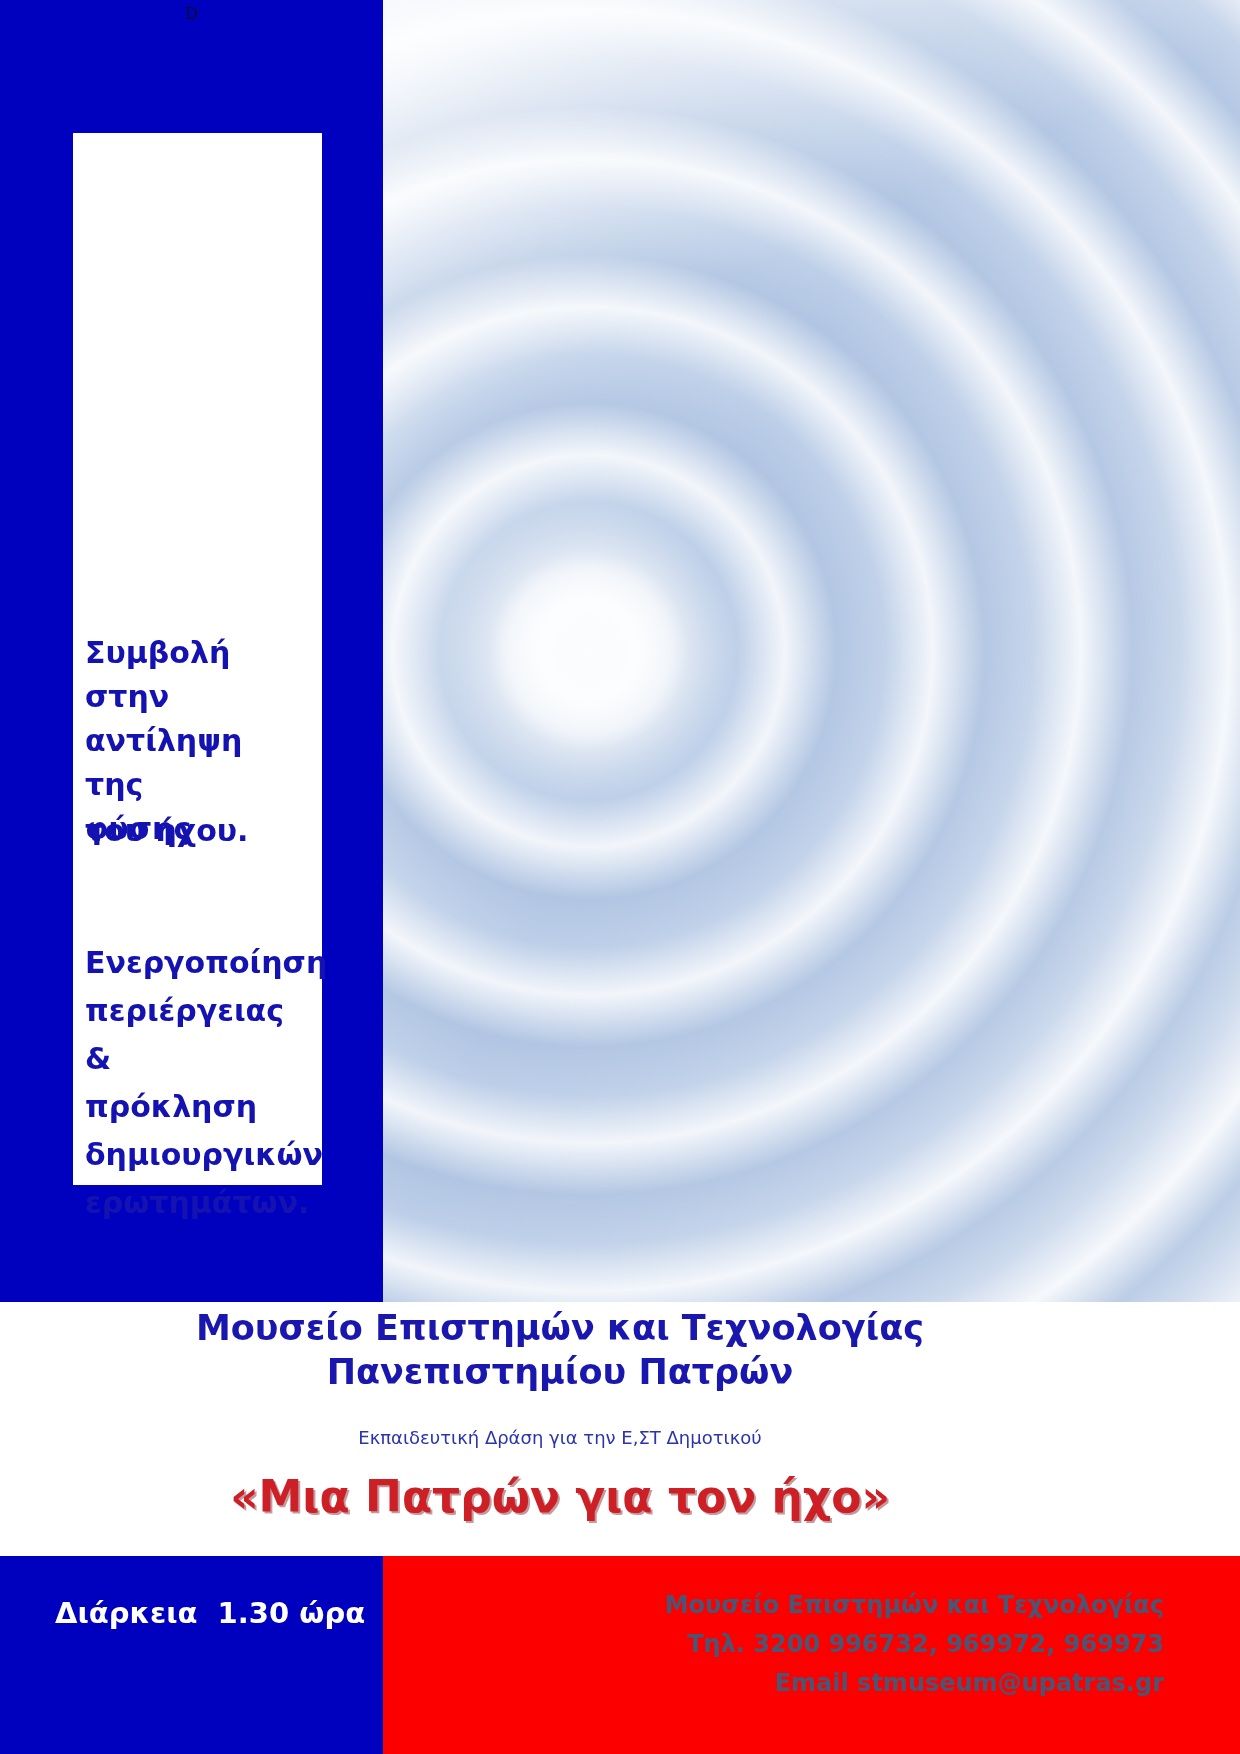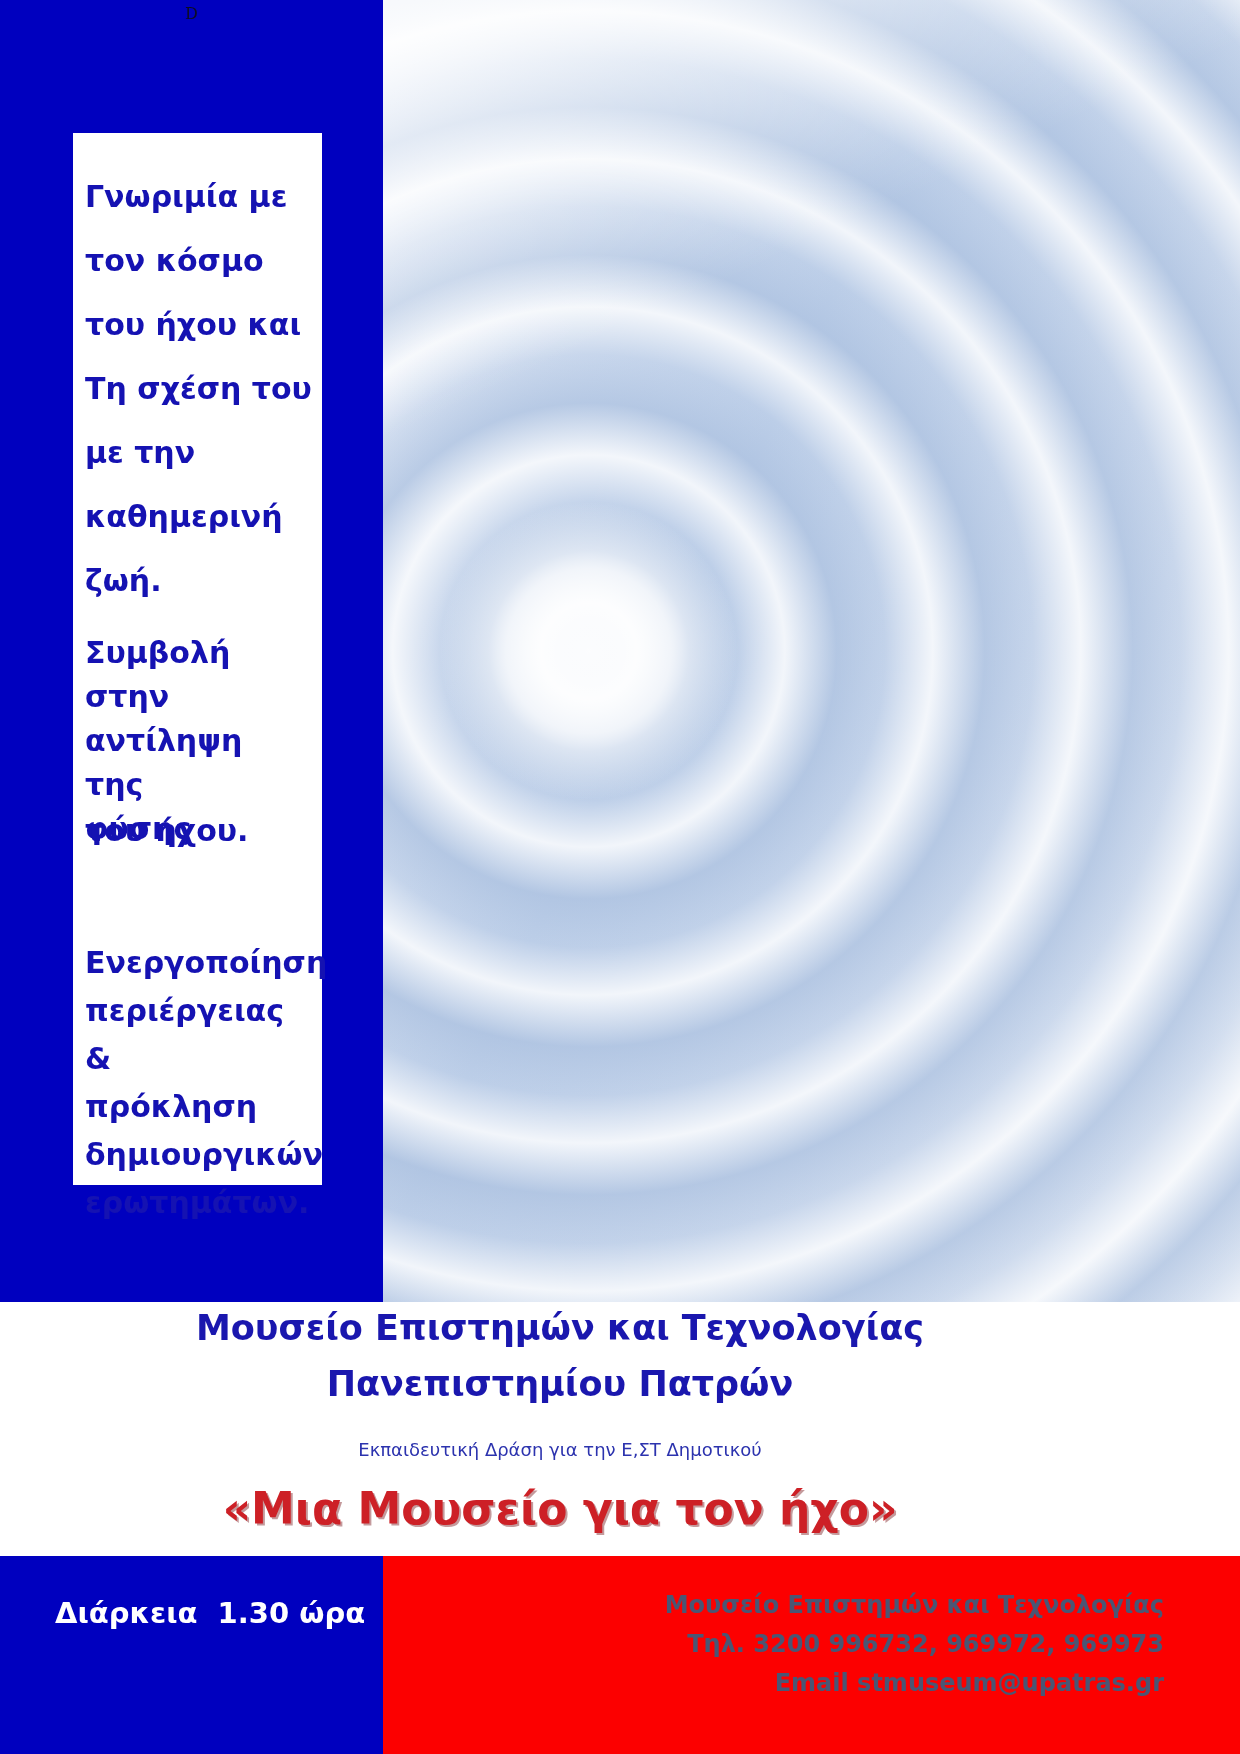--- a/index.html
+++ b/index.html
@@ -73,21 +73,21 @@
     width: 1120px;
     text-align: center;
   }
   .org-line {
     color: var(--heading-blue, #1a17ae);
     font-weight: bold;
     font-size: 35px;
     line-height: 44px;
   }
   .org-line-1 { margin-top: 4px; }
-  .org-line-2 { margin-top: 12px; }
+  .org-line-2 { margin-top: 0; }
   .subtitle-line {
     margin-top: 26px;
     color: var(--subtitle-blue, #2c33ae);
     font-size: 18px;
     line-height: 36px;
     font-weight: normal;
   }
   .event-title {
     margin-top: 10px;
     color: var(--title-red, #cd2026);
@@ -128,47 +128,40 @@
   }
 </style>
 </head>
 <body>
 
 <div class="page">
 
   <div class="sidebar">
     <span class="stray-d">D</span>
     <div class="white-card">
-      <p class="para-1">Γνωριμία με
-τον κόσμο
-του ήχου και
-Τη σχέση του
-με την
-καθημερινή
-ζωή.</p>
       <p class="para-2">Συμβολή στην
 αντίληψη  της
 φύσης</p>
       <p class="para-3">του ήχου.</p>
       <p class="para-4">Ενεργοποίηση
 περιέργειας &amp;
 πρόκληση
 δημιουργικών
 ερωτημάτων.</p>
     </div>
   </div>
 
   <div class="water"></div>
 
   <div class="title-section">
     <div class="title-inner">
       <div class="org-line org-line-1">Μουσείο Επιστημών και Τεχνολογίας</div>
       <div class="org-line org-line-2">Πανεπιστημίου Πατρών</div>
       <div class="subtitle-line">Εκπαιδευτική Δράση για την Ε,ΣΤ Δημοτικού</div>
-      <div class="event-title">«Μια Μουσείο για τον ήχο»</div>
+      <div class="event-title">«Μια Πατρών για τον ήχο»</div>
     </div>
   </div>
 
   <div class="footer-left">
     <span class="duration-text">Διάρκεια  1.30 ώρα</span>
   </div>
 
   <div class="footer-right">
     <div class="contact-line">Μουσείο Επιστημών και Τεχνολογίας</div>
     <div class="contact-line">Τηλ. 3200 996732, 969972, 969973</div>

